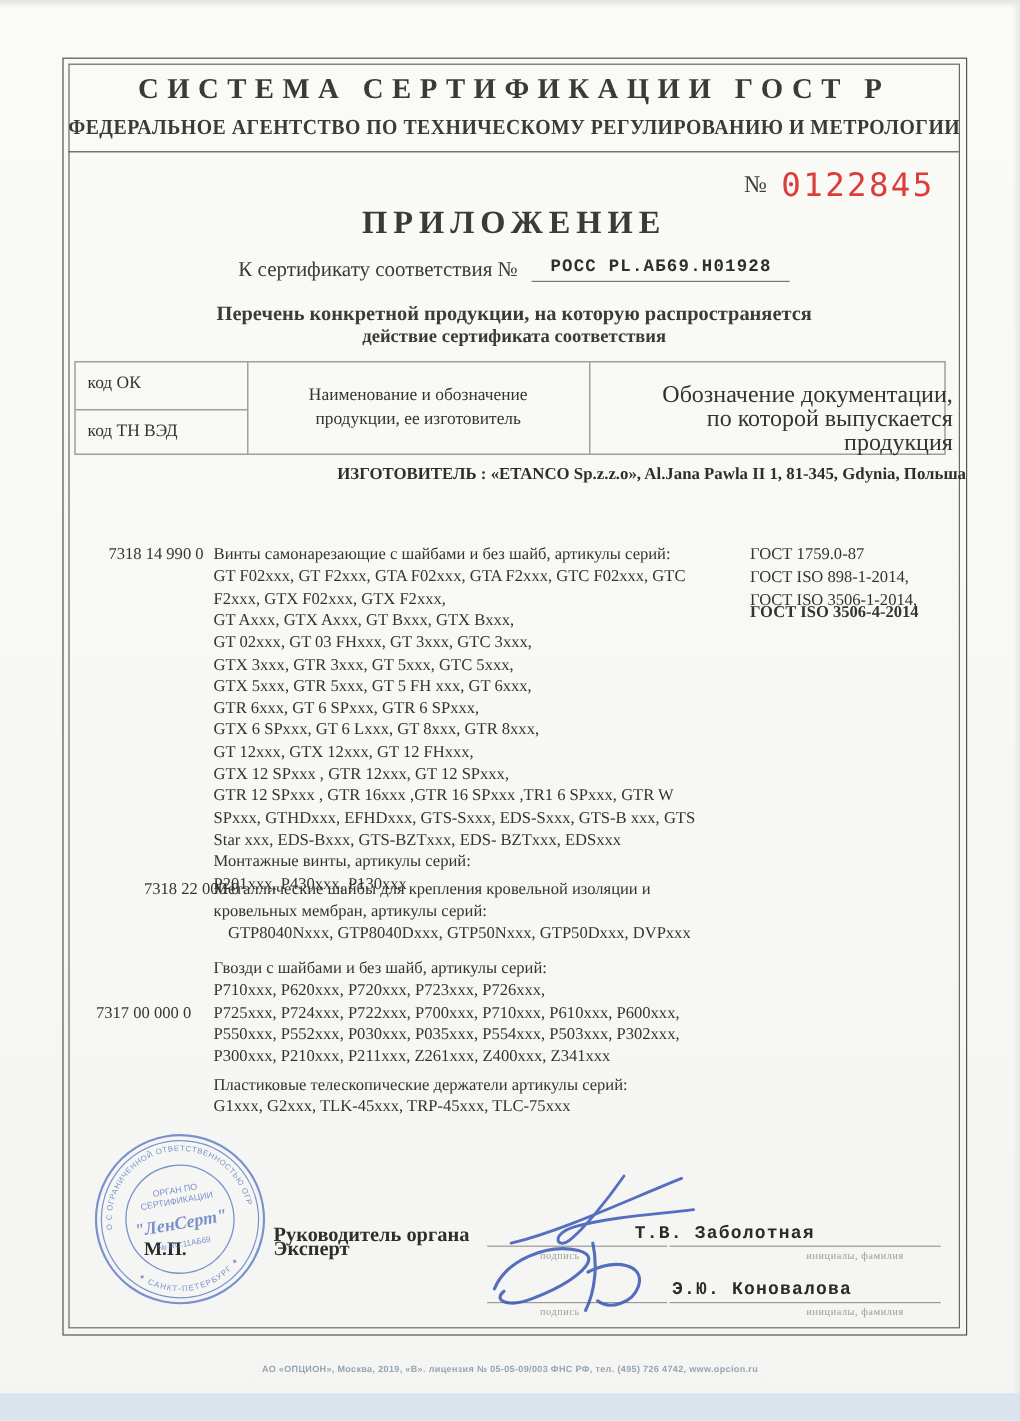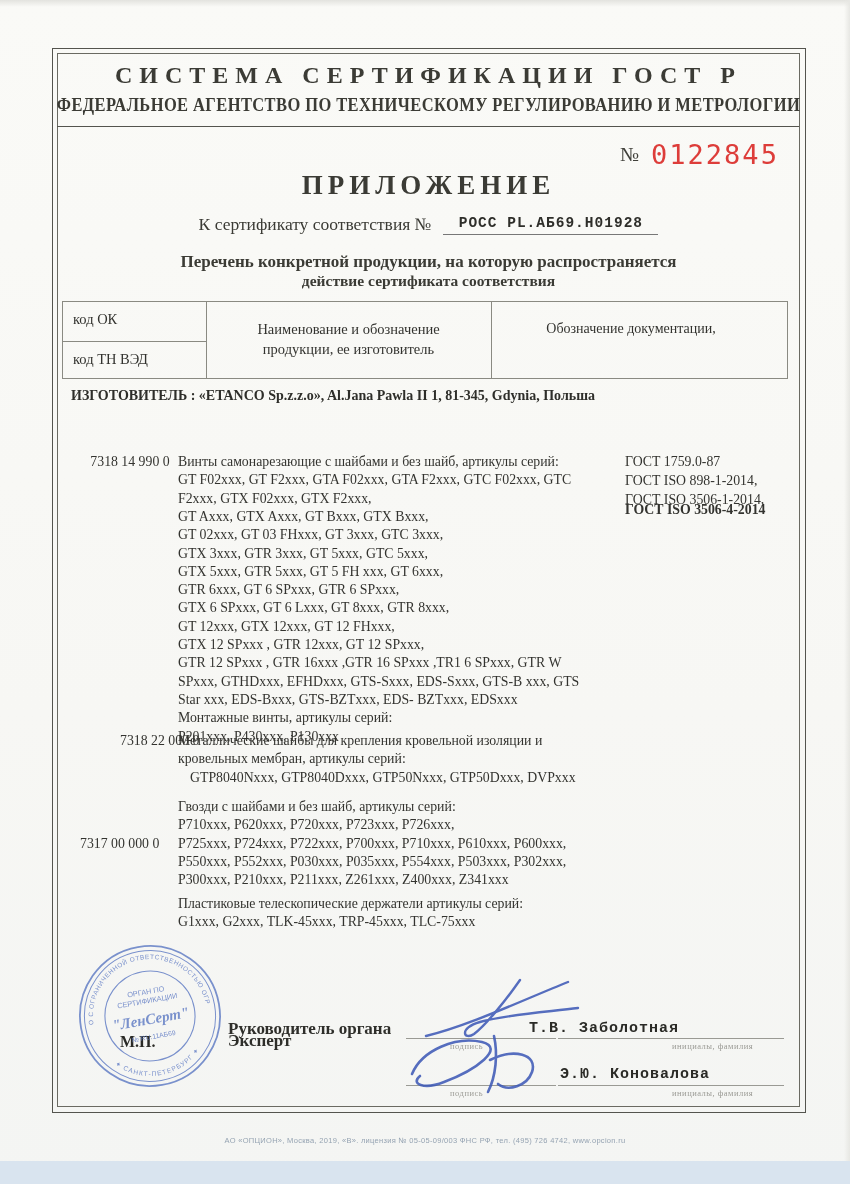--- a/index.html
+++ b/index.html
@@ -28,23 +28,23 @@
   .summary1{left:52px;top:252px;width:753px;text-align:center;font-weight:bold;font-size:17px;color:#3b3b35;}
   .summary2{left:52px;top:272px;width:753px;text-align:center;font-weight:bold;font-size:15.5px;color:#3b3b35;}
 
   .tbl{left:62px;top:301px;width:724px;height:76px;border:1.2px solid #8a8a82;}
   .tbl .v1{position:absolute;left:143px;top:0;height:76px;border-left:1.2px solid #8a8a82;}
   .tbl .v2{position:absolute;left:428px;top:0;height:76px;border-left:1.2px solid #8a8a82;}
   .tbl .h1{position:absolute;left:0;top:39px;width:143px;border-top:1.2px solid #8a8a82;}
   .tbl-c1a{position:absolute;left:10px;top:9px;font-size:14.5px;}
   .tbl-c1b{position:absolute;left:10px;top:49px;font-size:14.5px;}
   .tbl-c2{position:absolute;left:143px;top:17px;width:285px;text-align:center;font-size:14.5px;line-height:20px;}
-  .tbl-c3{position:absolute;left:420px;top:17px;width:296px;text-align:center;font-size:14px;line-height:20px;}
-
-  .manufacturer{left:52px;top:388px;width:753px;text-align:left;font-weight:bold;font-size:14px;color:#2e2e2a;padding-left:19px;}
+  .tbl-c3{position:absolute;left:435px;top:17px;width:296px;text-align:right;font-size:20px;line-height:20px;}
+
+  .manufacturer{left:52px;top:388px;width:753px;text-align:right;font-weight:bold;font-size:14px;color:#2e2e2a;}
 
   .prod-code{position:absolute;left:80px;width:100px;font-size:13.8px;white-space:nowrap;color:#33332f;}
   .prod-line{position:absolute;left:178px;width:460px;font-size:13.8px;white-space:nowrap;color:#33332f;}
   .doc-line{position:absolute;left:625px;width:165px;font-size:13.8px;white-space:nowrap;color:#33332f;}
 
   .role1{left:228px;top:1019px;font-weight:bold;font-size:17px;color:#2e2e2a;}
   .role2{left:228px;top:1031px;font-weight:bold;font-size:17px;color:#2e2e2a;}
   .sigline1{left:406px;top:1038px;width:150px;border-top:1px solid #9a9a94;}
   .sigline2{left:406px;top:1085px;width:150px;border-top:1px solid #9a9a94;}
   .siglabel{font-size:8.5px;color:#9a9a94;letter-spacing:0.5px;}
@@ -56,21 +56,21 @@
   .nameline1{left:558px;top:1038px;width:226px;border-top:1px solid #9a9a94;}
   .nameline2{left:558px;top:1085px;width:226px;border-top:1px solid #9a9a94;}
   .inits1{left:672px;top:1041px;}
   .inits2{left:672px;top:1088px;}
   .mp{left:120px;top:1033px;font-weight:bold;font-size:16px;color:#2a2a26;}
 
   .stamp-wrap{left:60px;top:926px;width:180px;height:180px;transform:rotate(-10deg);opacity:0.82;}
   .sig-svg1{left:418px;top:978px;width:175px;height:66px;}
   .sig-svg2{left:398px;top:1032px;width:185px;height:68px;}
 
-  .footer{left:0;top:1136px;width:850px;text-align:center;font-family:"Liberation Sans",sans-serif;font-size:7.5px;color:#95a3b2;letter-spacing:0.3px;}
+  .footer{left:0;top:1136px;width:850px;text-align:center;font-family:"Liberation Sans",sans-serif;font-size:7.5px;color:#95a3b2;letter-spacing:0.3px;font-weight:bold;}
 </style>
 </head>
 <body>
 
 <div class="page">
   <div class="abs top-edge"></div>
   <div class="abs right-edge"></div>
   <div class="abs bottom-band"></div>
 
   <div class="abs frame-outer"></div>
@@ -100,20 +100,21 @@
     <div class="v2"></div>
     <div class="h1"></div>
     <div class="tbl-c1a">код ОК</div>
     <div class="tbl-c1b">код ТН ВЭД</div>
     <div class="tbl-c2">
       <div>Наименование и обозначение</div>
       <div>продукции, ее изготовитель</div>
     </div>
     <div class="tbl-c3">
       <div>Обозначение документации,</div>
+      <div>по которой выпускается продукция</div>
     </div>
   </div>
 
   <div class="abs manufacturer">ИЗГОТОВИТЕЛЬ :   «ETANCO Sp.z.z.o», Al.Jana Pawla II 1, 81-345, Gdynia, Польша</div>
 
   <div id="product-rows">
       <div class="prod-code" style="top: 454px; text-align: center;">7318 14 990 0</div>
       <div class="prod-line" style="top: 454px;">Винты самонарезающие с шайбами и без шайб, артикулы серий:</div>
       <div class="prod-line" style="top: 472.3px;">GT F02xxx, GT F2xxx, GTA  F02xxx, GTA  F2xxx, GTC F02xxx, GTC</div>
       <div class="prod-line" style="top: 490.6px;">F2xxx,  GTX F02xxx, GTX F2xxx,</div>

